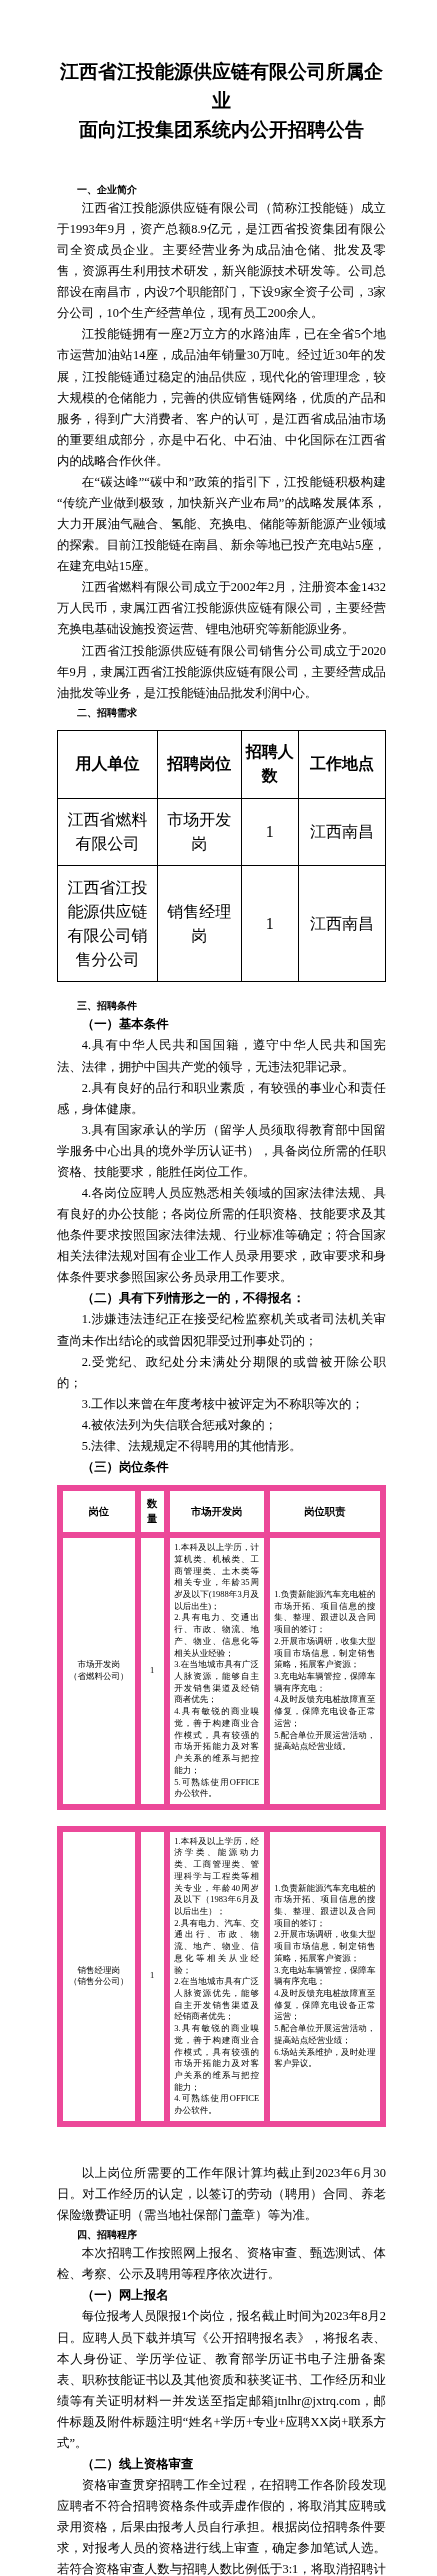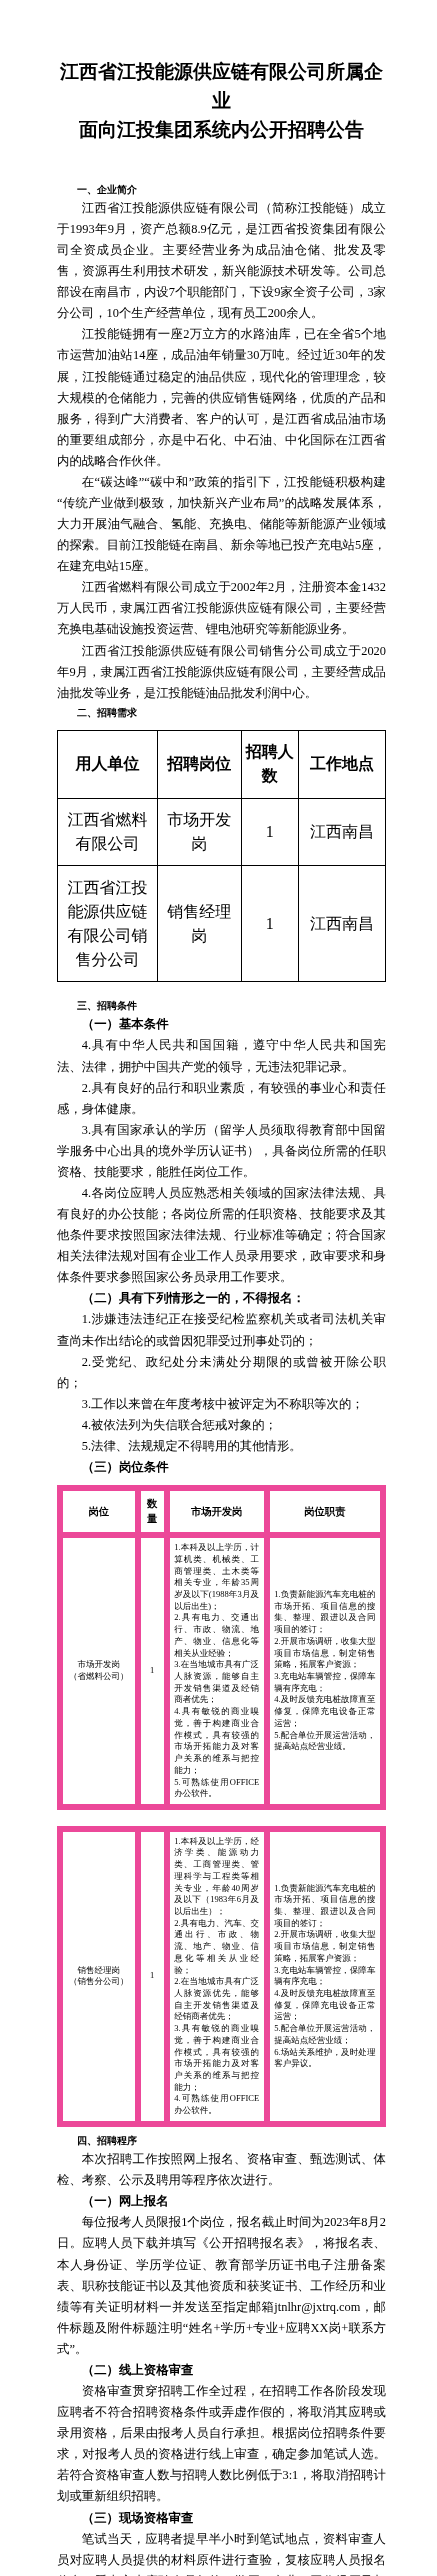--- a/index.html
+++ b/index.html
@@ -200,20 +200,21 @@
         <td class="cl">1.负责新能源汽车充电桩的市场开拓、项目信息的搜集、整理、跟进以及合同项目的签订；
 2.开展市场调研，收集大型项目市场信息，制定销售策略，拓展客户资源；
 3.充电站车辆管控，保障车辆有序充电；
 4.及时反馈充电桩故障直至修复，保障充电设备正常运营；
 5.配合单位开展运营活动，提高站点经营业绩；
 6.场站关系维护，及时处理客户异议。</td>
       </tr>
     </tbody>
   </table>
 
+  <p class="p note-offset">以上岗位所需要的工作年限计算均截止到2023年6月30日。对工作经历的认定，以签订的劳动（聘用）合同、养老保险缴费证明（需当地社保部门盖章）等为准。</p>
 
   <h2 class="h">四、招聘程序</h2>
   <p class="p">本次招聘工作按照网上报名、资格审查、甄选测试、体检、考察、公示及聘用等程序依次进行。</p>
 
   <h3 class="sh">（一）网上报名</h3>
   <p class="p">每位报考人员限报1个岗位，报名截止时间为2023年8月2日。应聘人员下载并填写《公开招聘报名表》，将报名表、本人身份证、学历学位证、教育部学历证书电子注册备案表、职称技能证书以及其他资质和获奖证书、工作经历和业绩等有关证明材料一并发送至指定邮箱jtnlhr@jxtrq.com，邮件标题及附件标题注明“姓名+学历+专业+应聘XX岗+联系方式”。</p>
 
   <h3 class="sh">（二）线上资格审查</h3>
   <p class="p">资格审查贯穿招聘工作全过程，在招聘工作各阶段发现应聘者不符合招聘资格条件或弄虚作假的，将取消其应聘或录用资格，后果由报考人员自行承担。根据岗位招聘条件要求，对报考人员的资格进行线上审查，确定参加笔试人选。若符合资格审查人数与招聘人数比例低于3:1，将取消招聘计划或重新组织招聘。</p>
 

